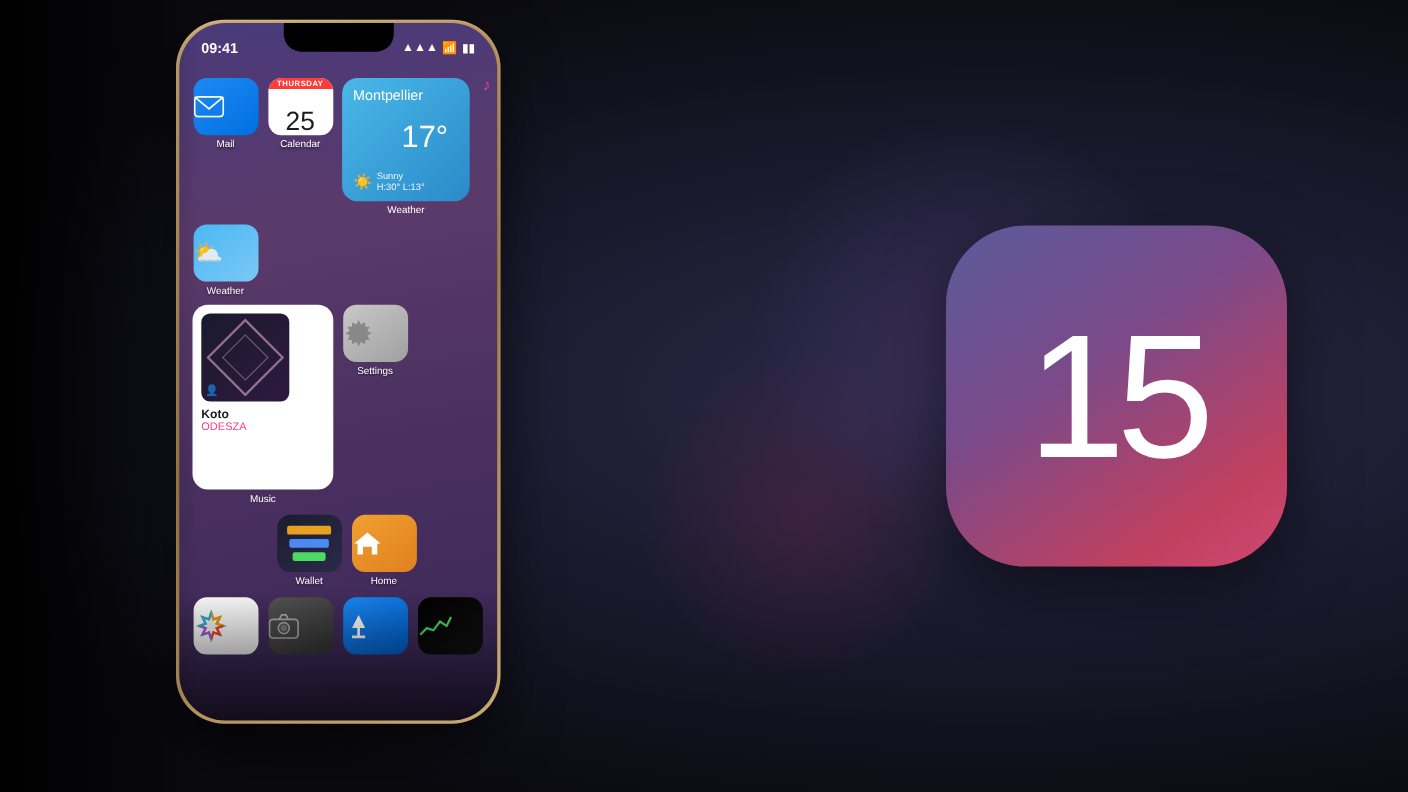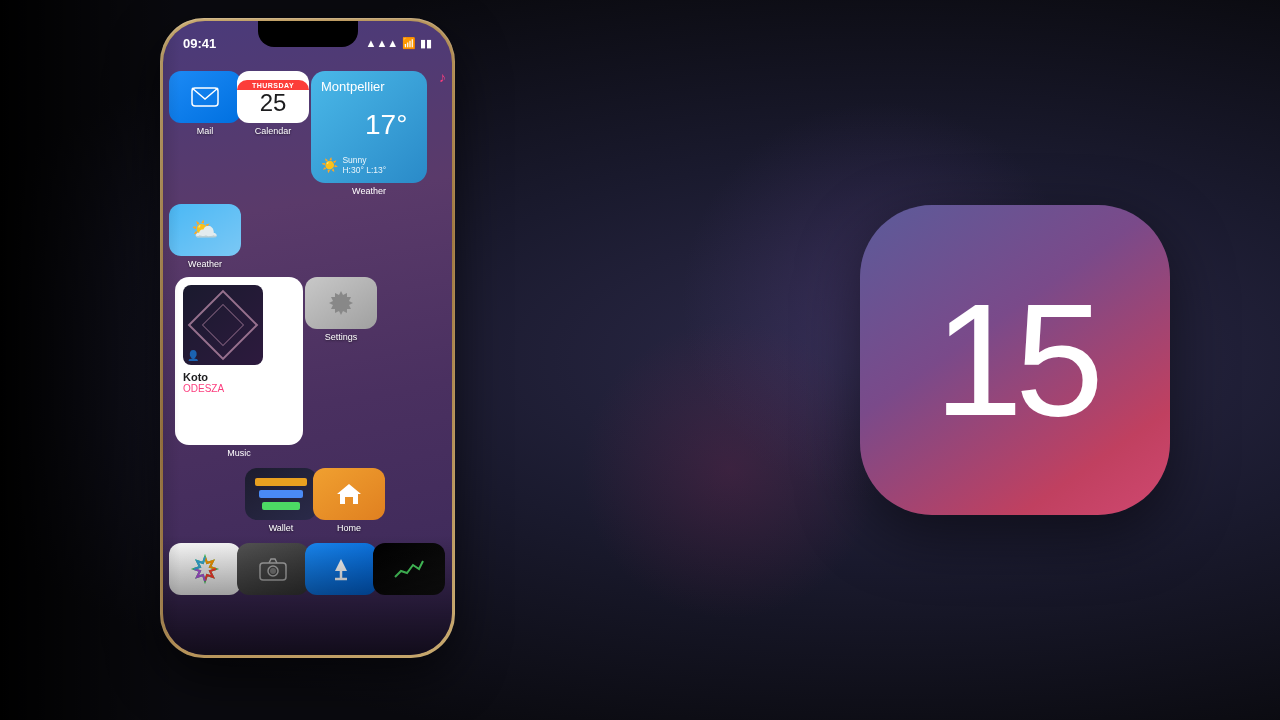--- a/index.html
+++ b/index.html
@@ -129,26 +129,26 @@
 
     
     .app-icon {
       display: flex;
       flex-direction: column;
       align-items: center;
       width: 60px;
       cursor: pointer;
     }
     .app-icon-img {
-      width: 72px;
+      width: 59px;
       height: 52px;
       border-radius: 12px;
       display: flex;
       align-items: center;
-      justify-content: center;
+      justify-content: space-between;
       font-size: 22px;
       margin-bottom: 3px;
       overflow: hidden;
       position: relative;
     }
     .app-label {
       color: white;
       font-size: 9px;
       text-align: right;
       text-shadow: 0 1px 2px rgba(0,0,0,0.5);

